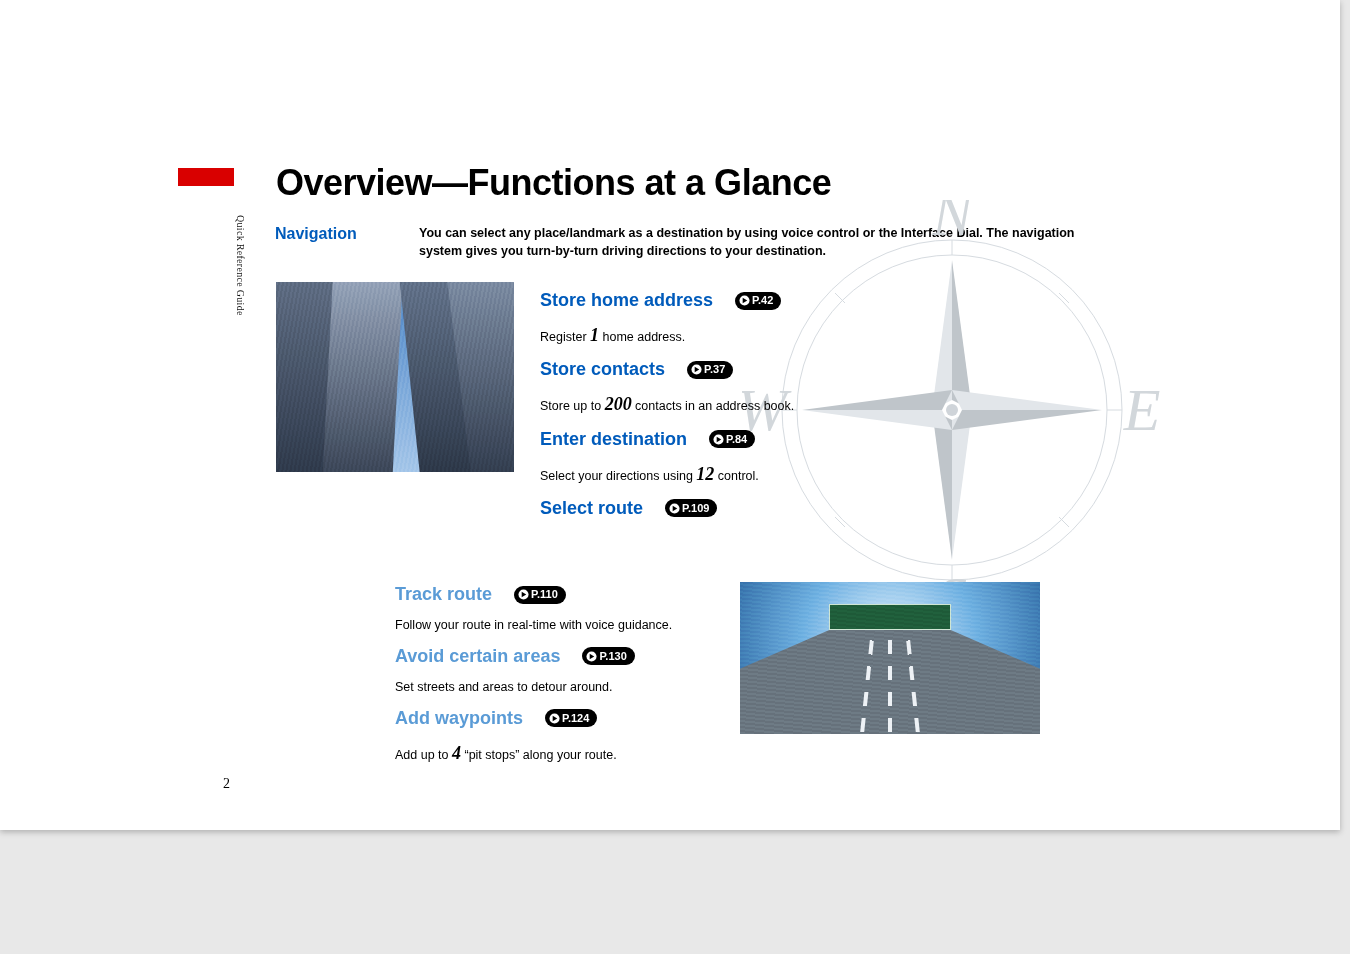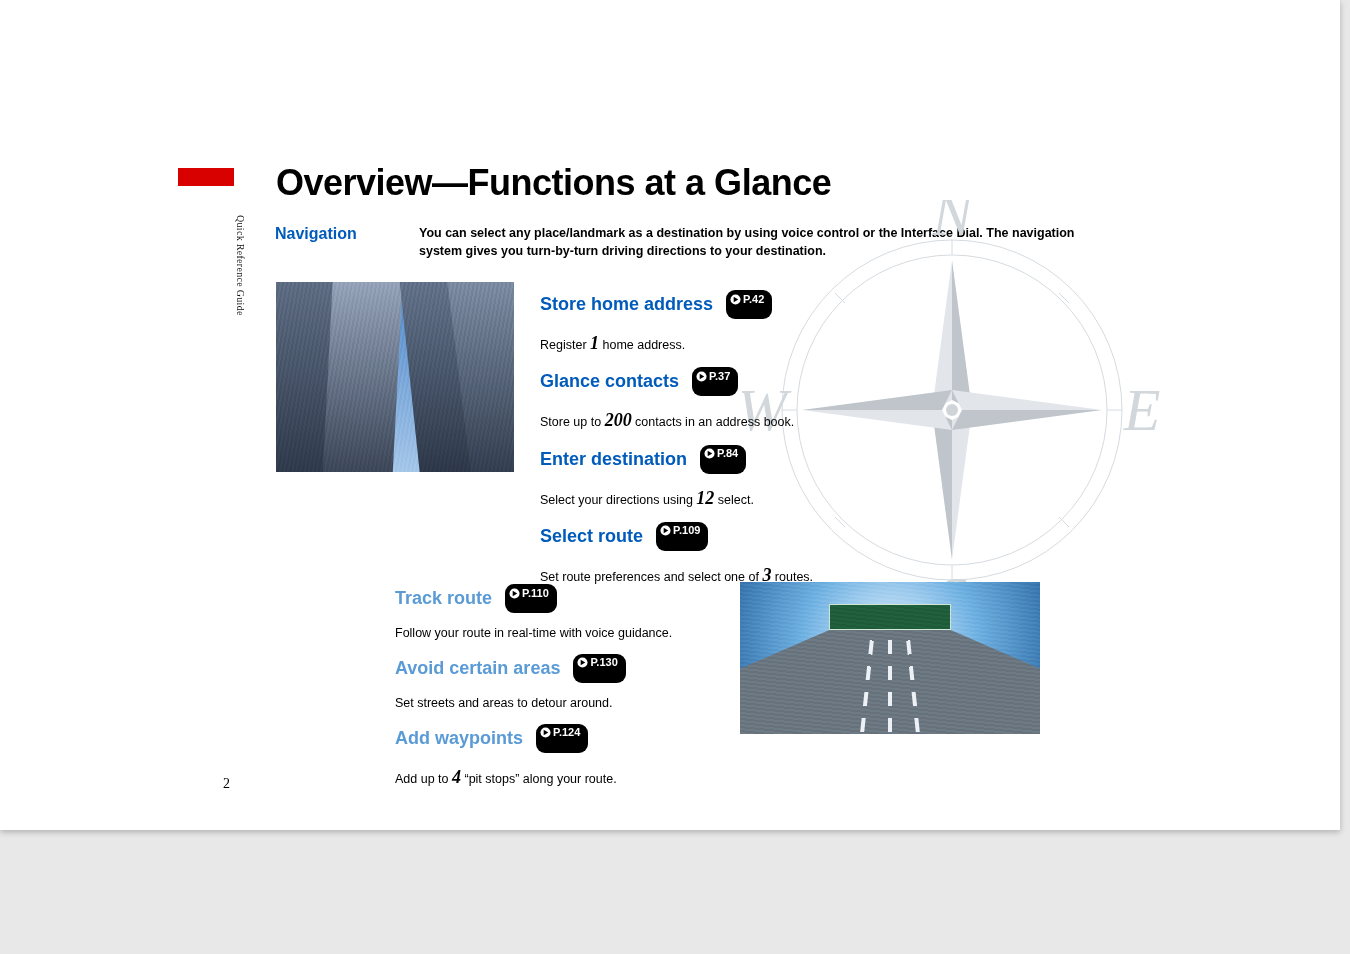--- a/index.html
+++ b/index.html
@@ -118,32 +118,32 @@
     top: 290px;
     width: 420px;
   }
   .item { margin-bottom: 12px; }
   .item .hd {
     font-size: 18px;
     font-weight: 700;
     color: #005bbb;
     display: inline-flex;
     align-items: center;
-    gap: 13px;
+    gap: 22px;
   }
   .item .hd.light { color: #5a9bd6; text-align: center; }
   .pill {
     display: inline-flex;
     align-items: center;
     background: #000;
     color: #fff;
     font-size: 11px;
     font-weight: 600;
     border-radius: 9px;
-    padding: 1px 8px 12px 4px;
+    padding: 1px 8px 1px 4px;
     line-height: 1;
     height: 16px;
   }
   .pill svg { width: 11px; height: 11px; margin-right: 2px; }
   .pill .arrow-circle { fill:#fff; }
   .pill .arrow-head { fill:#000; }
   .desc {
     font-size: 12.5px;
     color: #000;
     margin-top: 12px;
@@ -293,21 +293,21 @@
           <span>P.42</span>
         </span>
       </span>
       <div class="desc">
         <span>Register </span><span class="bignum">1</span><span> home address.</span>
       </div>
     </div>
 
     <div class="item">
       <span class="hd">
-        <span>Glance contacts</span>
+        <span>Store contacts</span>
         <span class="pill">
           <svg viewBox="0 0 12 12">
               <circle class="arrow-circle" cx="6" cy="6" r="5.5"></circle>
               <polygon class="arrow-head" points="4,3 9,6 4,9"></polygon>
             </svg>
           <span>P.37</span>
         </span>
       </span>
       <div class="desc">
         <span>Store up to </span><span class="bignum">200</span><span> contacts in an address book.</span>
@@ -319,38 +319,35 @@
         <span>Enter destination</span>
         <span class="pill">
           <svg viewBox="0 0 12 12">
               <circle class="arrow-circle" cx="6" cy="6" r="5.5"></circle>
               <polygon class="arrow-head" points="4,3 9,6 4,9"></polygon>
             </svg>
           <span>P.84</span>
         </span>
       </span>
       <div class="desc">
-        <span>Select your directions using </span><span class="bignum">12</span><span> select.</span>
+        <span>Select your directions using </span><span class="bignum">12</span><span> control.</span>
       </div>
     </div>
 
     <div class="item">
       <span class="hd">
         <span>Select route</span>
         <span class="pill">
           <svg viewBox="0 0 12 12">
               <circle class="arrow-circle" cx="6" cy="6" r="5.5"></circle>
               <polygon class="arrow-head" points="4,3 9,6 4,9"></polygon>
             </svg>
           <span>P.109</span>
         </span>
       </span>
-      <div class="desc">
-        <span>Set route preferences and select one of </span><span class="bignum">3</span><span> routes.</span>
-      </div>
     </div>
 
   </div>
 
   <div class="g2">
 
     <div class="item">
       <span class="hd light">
         <span>Track route</span>
         <span class="pill">

